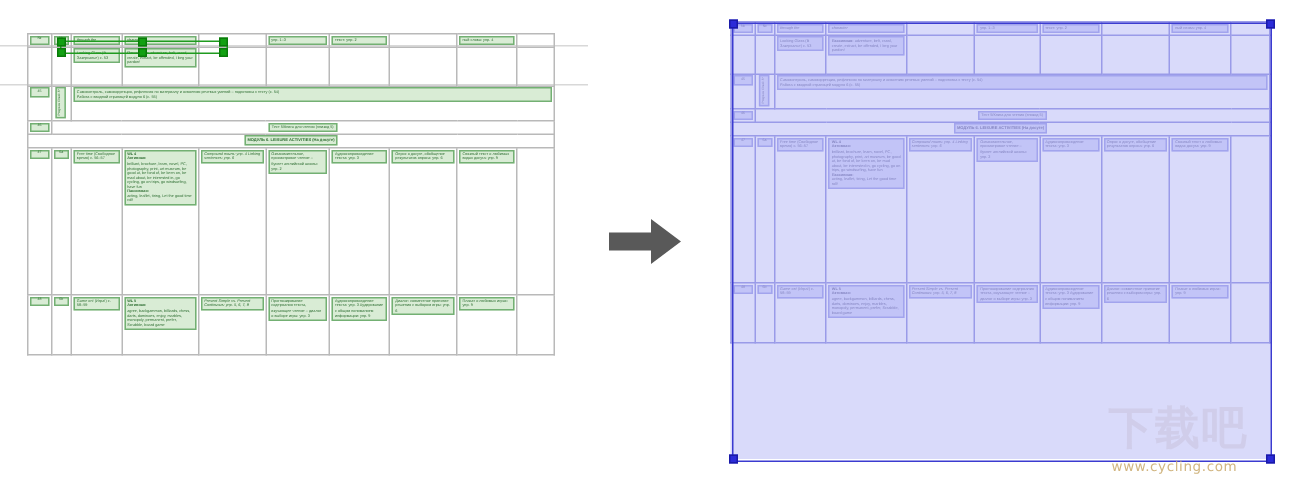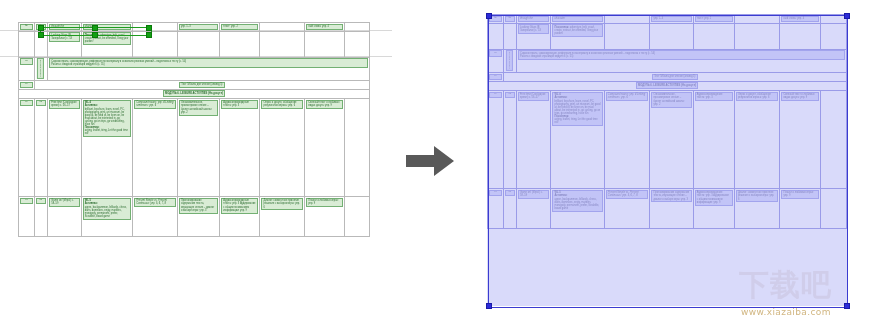--- a/index.html
+++ b/index.html
@@ -474,16 +474,16 @@
 
       <div class="handle h-blue" style="left:21px;top:13px;"></div>
       <div class="handle h-blue" style="left:379px;top:13px;"></div>
       <div class="handle h-blue" style="left:21px;top:303px;"></div>
       <div class="handle h-blue" style="left:379px;top:303px;"></div>
     </div>
   </div>
 
   <div id="watermark">
     <span class="wm-cjk">下载吧</span>
-    <span class="wm-text">www.xiazaiba.com</span>
+    <span class="wm-text">www.cycling.com</span>
   </div>
 
 </div>
 
 </body></html>

